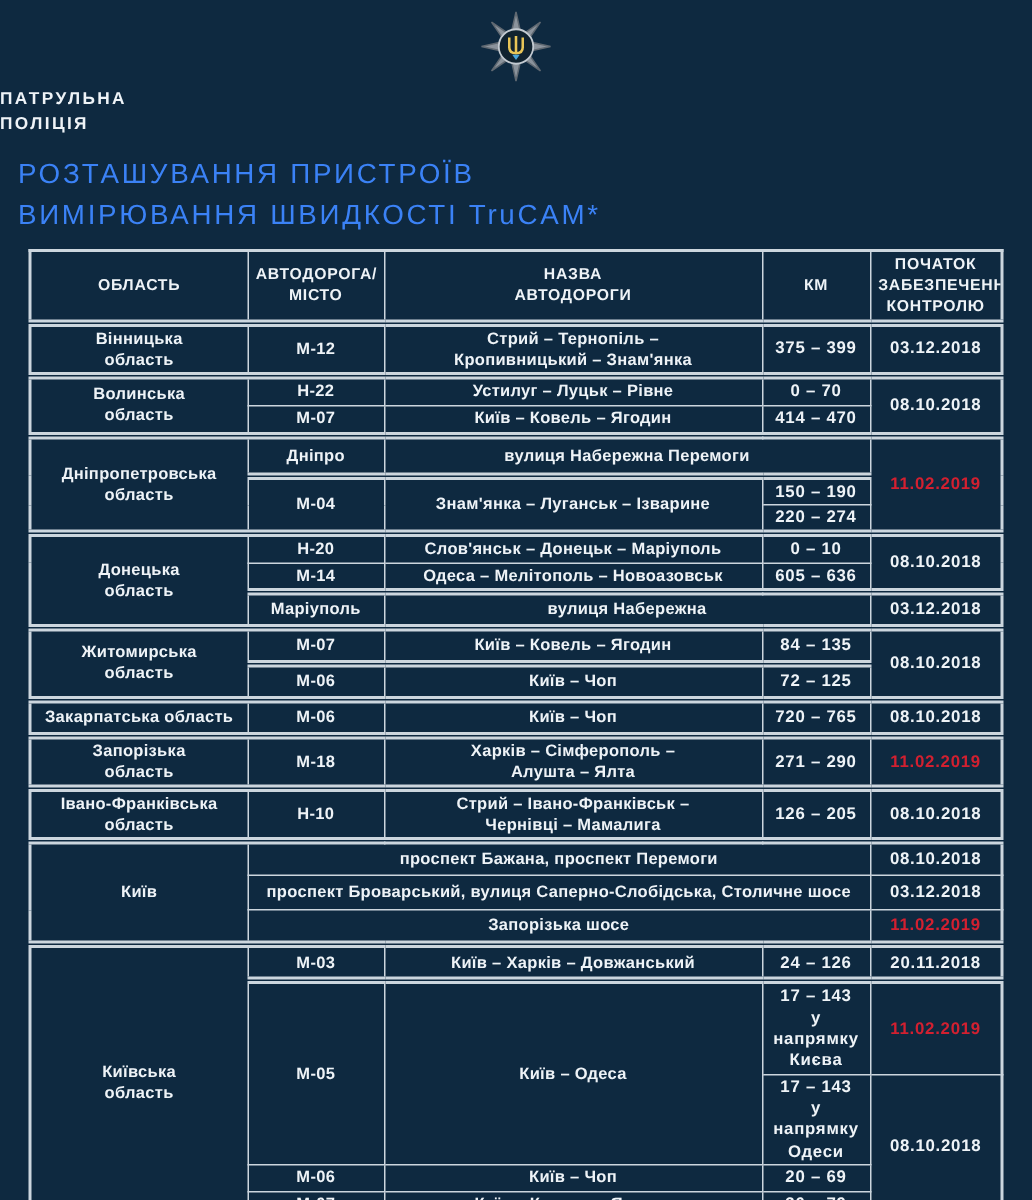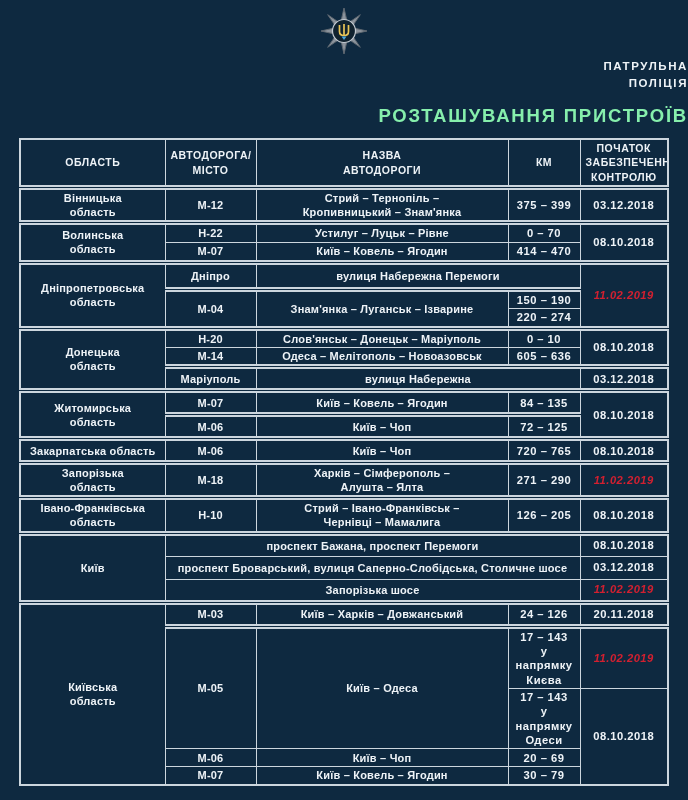--- a/index.html
+++ b/index.html
@@ -1,65 +1,66 @@
 <!DOCTYPE html>
 <html><head>
 <meta charset="utf-8">
 <style>
   html,body{margin:0;padding:0;}
   body{
     width:688px;height:800px;overflow:hidden;
     background:#0e2940;
     font-family:"Liberation Sans","DejaVu Sans",sans-serif;
   }
-  .page-header{ text-align:right; padding-top:7px; }
+  .page-header{ text-align:left; padding-top:7px; }
   .badge{ display:block; margin:0 auto; }
   .org-name{
     color:#eef3f7; font-weight:bold; font-size:11.5px;
     letter-spacing:1.6px; line-height:1.5; margin-top:3px;
   }
   .page-title{
-    color:#86efac; font-weight:bold; font-size:18.5px;
-    letter-spacing:1.8px; line-height:1.5; margin-top:9px;
+    color:#3b82f6; font-weight:normal; font-size:18.5px;
+    letter-spacing:1.8px; line-height:1.5; margin-top:9px;padding-left:12px;
   }
   table{
     border-collapse:collapse; table-layout:fixed;
     width:648px; margin:9px auto 0;
     border:2px solid #ccd6de;
   }
   col.c-region{width:145px;} col.c-road{width:91px;}
   col.c-name{width:252px;} col.c-km{width:72px;} col.c-date{width:88px;}
   th,td{
     border:1px solid #ccd6de; color:#eef3f7; font-weight:bold;
     text-align:center; vertical-align:middle; white-space:pre-line;
     padding:1px 5px; overflow:hidden;
   }
   th{ font-size:10.5px; letter-spacing:0.5px; line-height:1.35; height:42px; }
   td{ font-size:11px; line-height:1.28; letter-spacing:0.2px; }
   td.km-cell, td.date-cell{ font-size:11.2px; letter-spacing:0.5px; }
   tr.sep > th, tr.sep > td{ border-top:5px double #ccd6de; }
-  td.red{ color:#d22030;font-style:italic; }
+  td.red{ color:#d22030; }
 </style>
 </head>
 <body>
 
 <div class="page-header">
   <svg class="badge" width="48" height="48" viewBox="0 0 48 48" aria-hidden="true">
     <polygon points="24,1 27.5,16.5 40.3,7.7 31.5,20.5 47,24 31.5,27.5 40.3,40.3 27.5,31.5 24,47 20.5,31.5 7.7,40.3 16.5,27.5 1,24 16.5,20.5 7.7,7.7 20.5,16.5" fill="#8b939c" stroke="#5f6871" stroke-width="1"></polygon>
     <circle cx="24" cy="24" r="11.5" fill="#10222f" stroke="#c3cad1" stroke-width="1.2"></circle>
     <path d="M19.5 18 v6.5 q0 4 4.5 4 q4.5 0 4.5 -4 V18" fill="none" stroke="#e9c557" stroke-width="1.7"></path>
     <path d="M24 17 v11.5" fill="none" stroke="#e9c557" stroke-width="1.7"></path>
     <path d="M21.5 29.5 l2.5 3.5 l2.5 -3.5 z" fill="#46a4dc"></path>
   </svg>
   <div class="org-name">
     <div>ПАТРУЛЬНА</div>
     <div>ПОЛІЦІЯ</div>
   </div>
   <div class="page-title">
     <div>РОЗТАШУВАННЯ ПРИСТРОЇВ</div>
+    <div>ВИМІРЮВАННЯ ШВИДКОСТІ  TruCAM*</div>
   </div>
 </div>
 
 <table>
   <colgroup>
     <col class="c-region">
       <col class="c-road">
       <col class="c-name">
       <col class="c-km">
       <col class="c-date">

